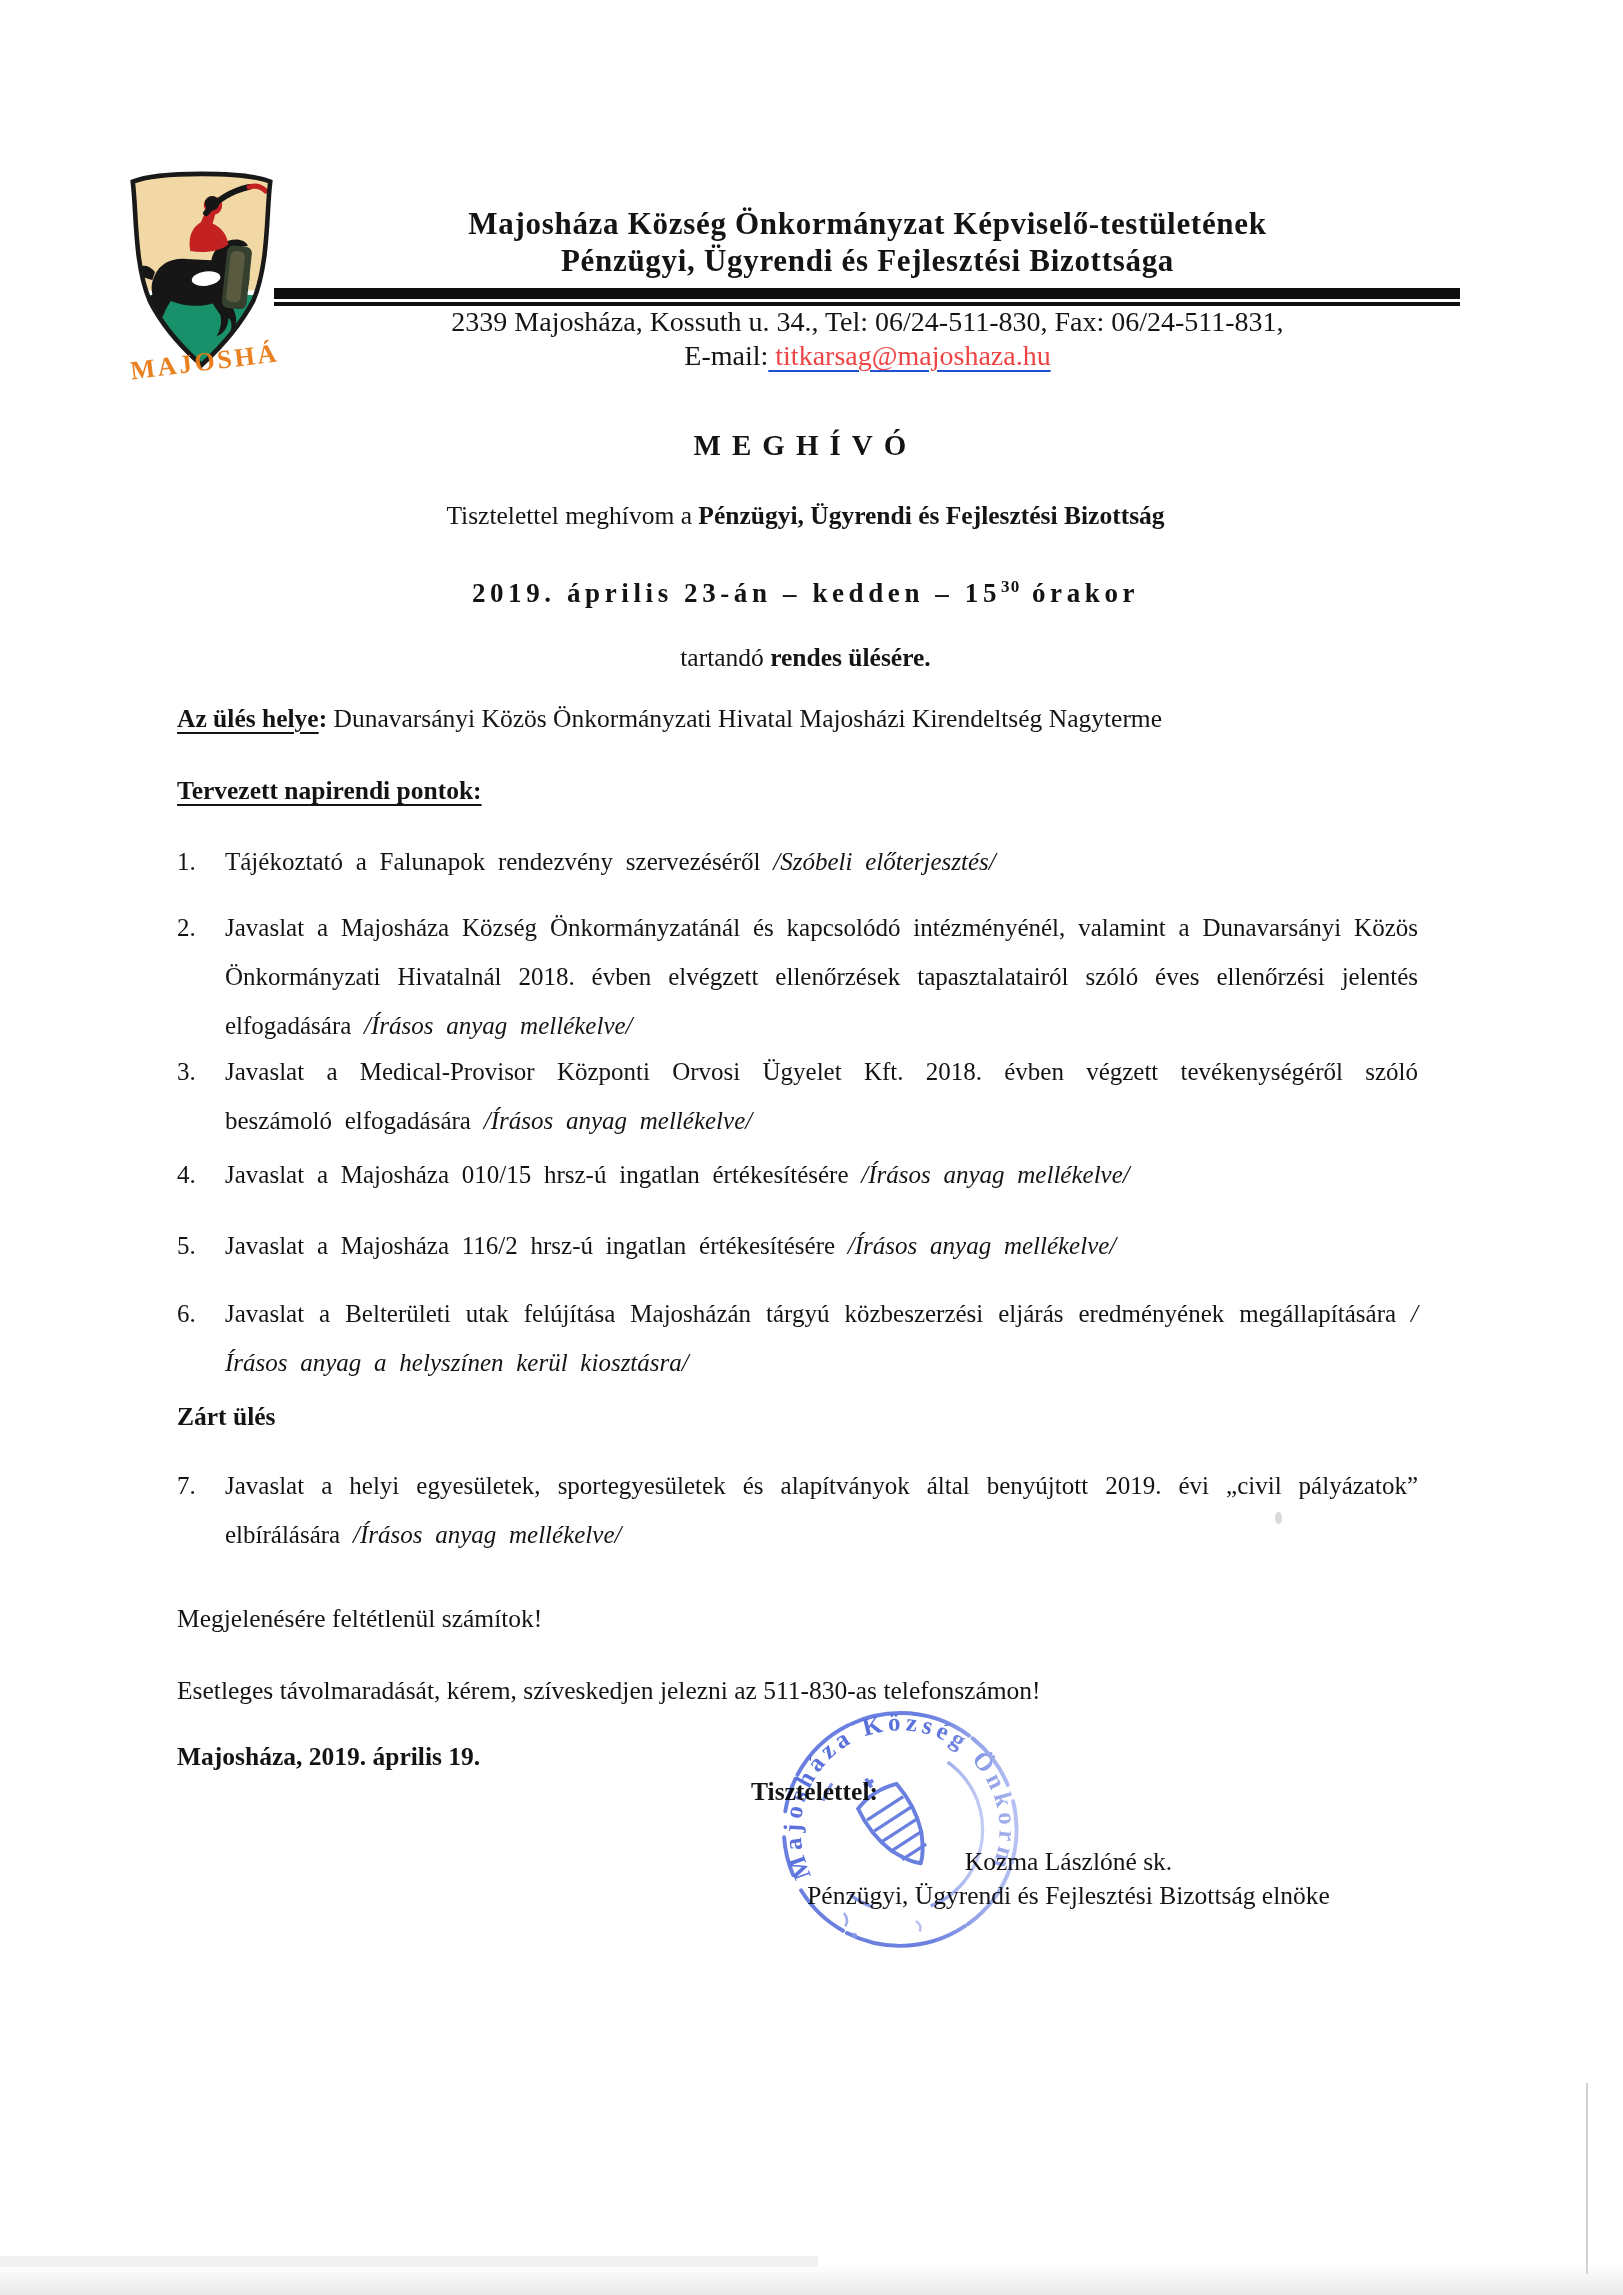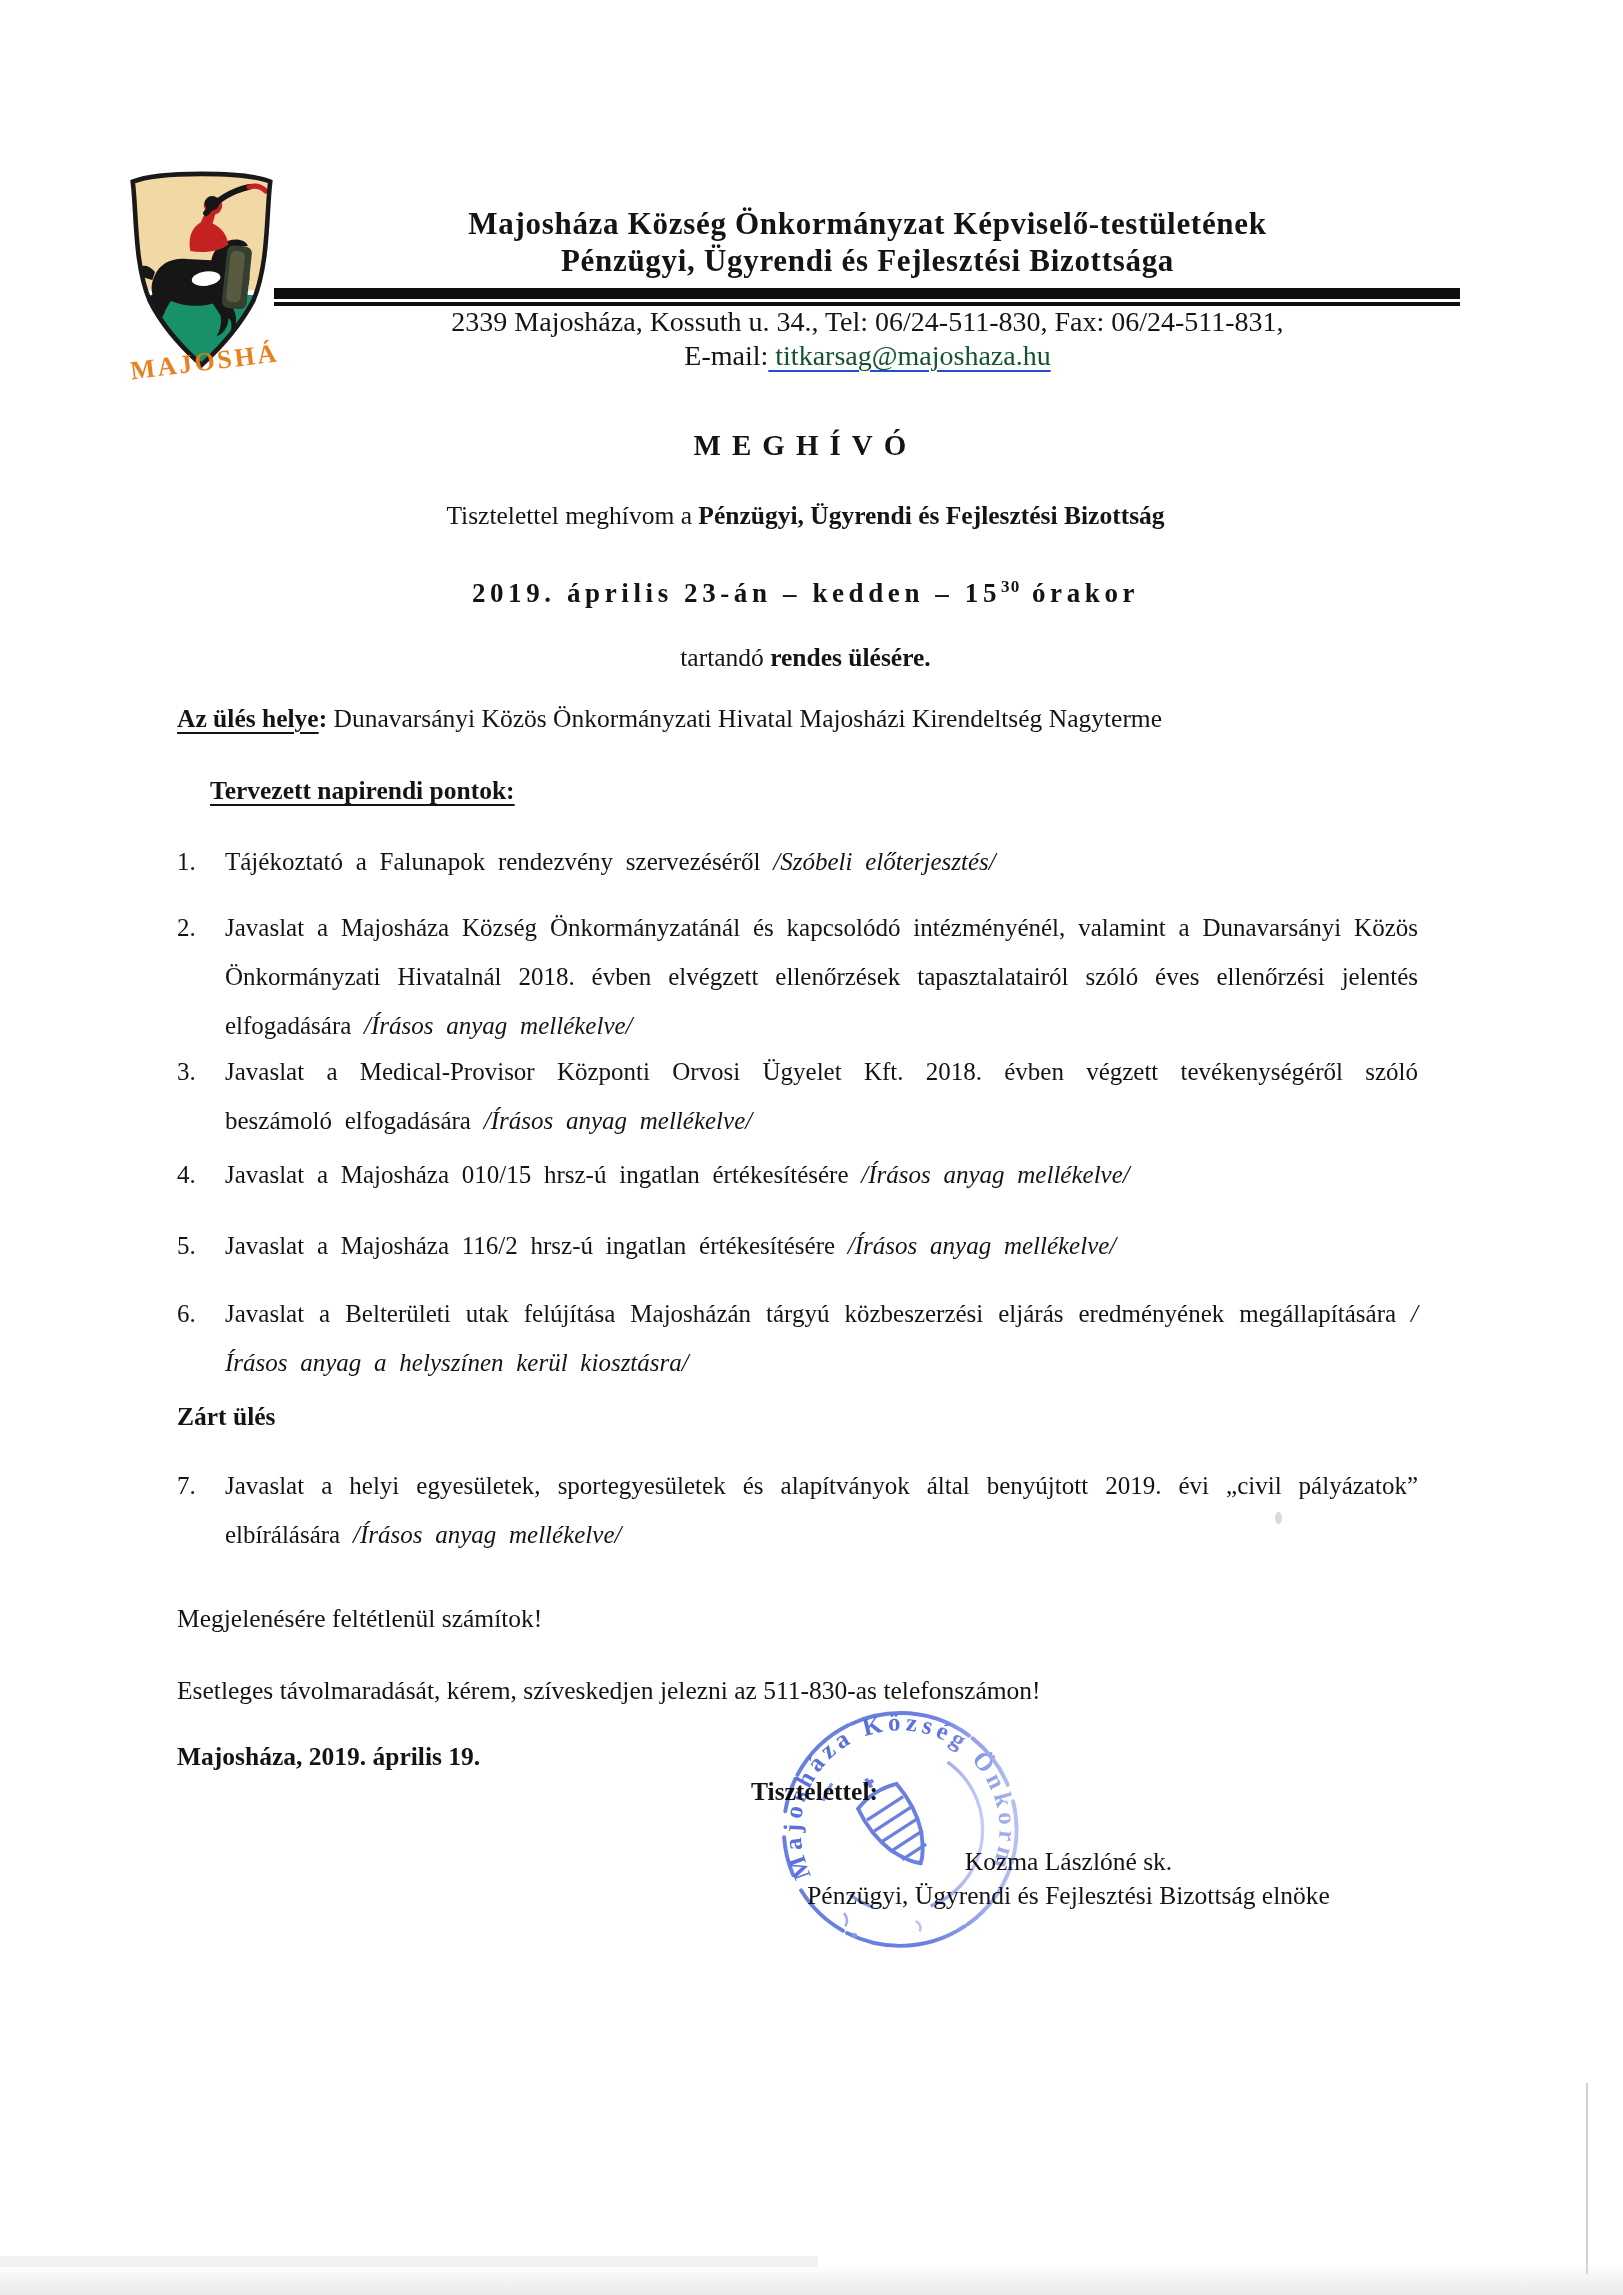--- a/index.html
+++ b/index.html
@@ -14,21 +14,21 @@
   .mcol{left:177px;width:1257px;}
   .meghivo{font-size:29px;font-weight:bold;letter-spacing:0.38em;line-height:37px;text-align:center;}
   .invite{font-size:25.5px;line-height:37px;text-align:center;}
   .dateline{font-size:27px;font-weight:bold;letter-spacing:4.6px;line-height:37px;text-align:center;}
   .dateline sup{font-size:17px;vertical-align:super;letter-spacing:1.3px;}
   .bodyline{font-size:25.5px;line-height:37px;}
   .ul{text-decoration:underline;text-decoration-thickness:2px;text-underline-offset:4.6px;}
   .item{position:absolute;left:177px;width:1244px;}
   .item .num{position:absolute;left:0;top:0;width:46px;font-size:25px;line-height:49px;}
   .item .txt{margin-left:48px;width:1193px;font-size:25px;line-height:49px;text-align:justify;word-spacing:6.5px;}
-  .link{color:#14532d;text-decoration:underline;text-decoration-color:#2050d0;text-decoration-thickness:2px;text-underline-offset:5.2px;cursor:pointer;}
+  .link{color:#ef4444;text-decoration:underline;text-decoration-color:#2050d0;text-decoration-thickness:2px;text-underline-offset:5.2px;cursor:pointer;}
   .sig{left:746px;width:645px;text-align:center;font-weight:normal;font-size:25.5px;line-height:34px;}
   .stamp{mix-blend-mode:multiply;opacity:.93;}
   .artifact{position:absolute;border-radius:50%;}
   .scan-band{position:absolute;left:0;bottom:0;width:1623px;height:31px;
              background:linear-gradient(rgba(255,255,255,0),#e9e9e9);}
   .scan-smudge{position:absolute;left:0;top:2256px;width:818px;height:10.5px;background:#f1f1f1;}
   .scan-line-right{position:absolute;left:1586px;top:2083px;width:2px;height:191px;background:#c6c6c6;opacity:.8;}
 </style>
 </head>
 <body>
@@ -85,21 +85,21 @@
   </div>
 
   <div class="abs mcol bodyline" style="top:700px;">
     <span class="b ul">Az ülés helye</span><span class="b">:</span><span> Dunavarsányi Közös Önkormányzati Hivatal Majosházi Kirendeltség Nagyterme</span>
   </div>
 
   <div class="abs mcol invite" style="top:639px;">
     <span>tartandó </span><span class="b">rendes ülésére.</span>
   </div>
 
-  <div class="abs mcol bodyline b ul" style="top:772px;margin-left:33px;">Tervezett napirendi pontok:</div>
+  <div class="abs mcol bodyline b ul" style="top:772px;">Tervezett napirendi pontok:</div>
 
   <div class="item" style="top:837px;">
     <span class="num">1.</span>
     <div class="txt"><span>Tájékoztató a Falunapok rendezvény szervezéséről </span><span class="i">/Szóbeli előterjesztés/</span></div>
   </div>
 
   <div class="item" style="top:903px;">
     <span class="num">2.</span>
     <div class="txt"><span>Javaslat a Majosháza Község Önkormányzatánál és kapcsolódó intézményénél, valamint a Dunavarsányi Közös Önkormányzati Hivatalnál 2018. évben elvégzett ellenőrzések tapasztalatairól szóló éves ellenőrzési jelentés elfogadására </span><span class="i">/Írásos anyag mellékelve/</span></div>
   </div>

